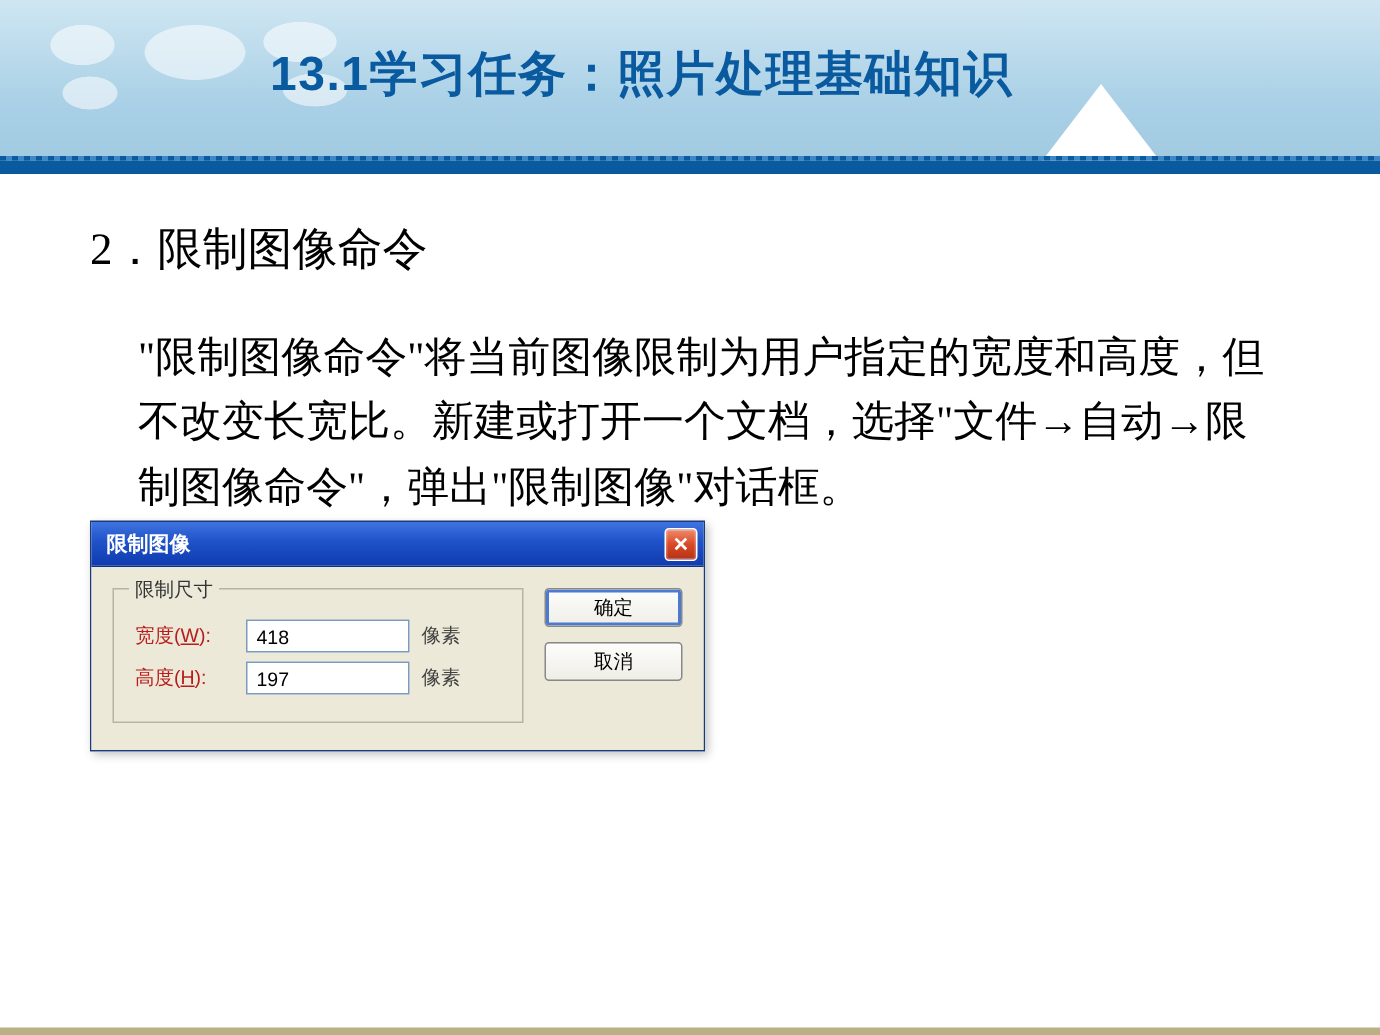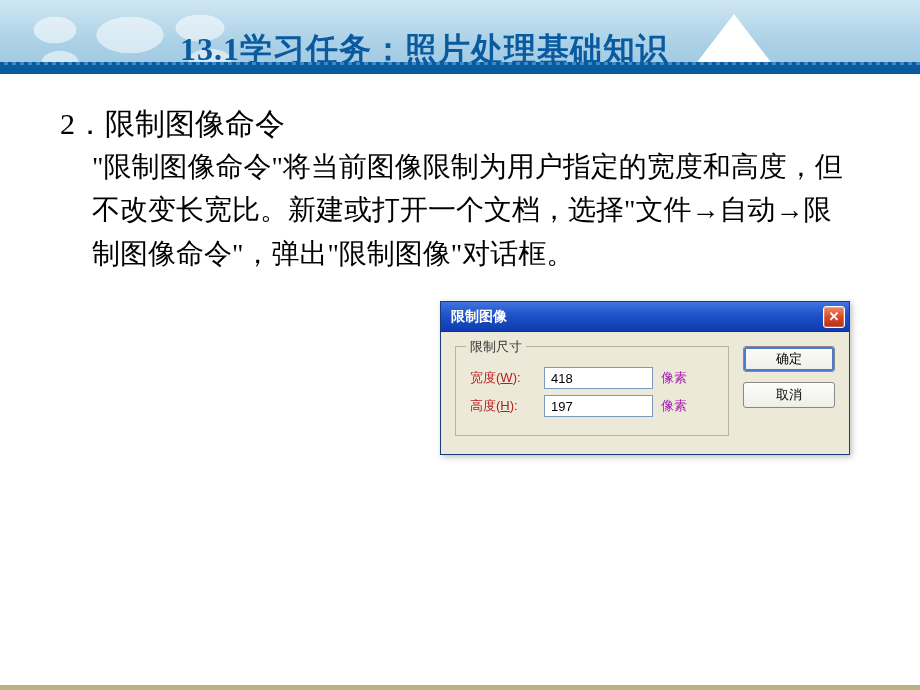--- a/index.html
+++ b/index.html
@@ -2,24 +2,23 @@
 <html><head>
 <meta charset="utf-8">
 <style>
   * { box-sizing: border-box; margin: 0; padding: 0; }
   html, body { width: 920px; height: 690px; font-family: "Microsoft YaHei", "SimSun", Arial, sans-serif; background: #fff; overflow: hidden; }
 
   
   .banner {
     position: relative;
     width: 100%;
-    height: 74px;
+    height: 116px;
     background: linear-gradient(#cfe6f2, #a9d0e6 60%, #9fc8e0);
     overflow: hidden;
-    font-family: Liberation Serif, serif;
   }
   .worldmap {
     position: absolute; top: 0; left: 0; width: 260px; height: 94px;
     opacity: .55;
     background:
       radial-gradient(35px 22px at 55px 30px, #fff 0 60%, transparent 62%),
       radial-gradient(55px 30px at 130px 35px, #fff 0 60%, transparent 62%),
       radial-gradient(30px 18px at 60px 62px, #fff 0 60%, transparent 62%),
       radial-gradient(40px 22px at 200px 28px, #fff 0 60%, transparent 62%),
       radial-gradient(35px 18px at 210px 60px, #fff 0 60%, transparent 62%);
@@ -41,29 +40,29 @@
   .banner-notch {
     position: absolute; right: 140px; bottom: 0;
     width: 0; height: 0;
     border-left: 46px solid transparent;
     border-right: 46px solid transparent;
     border-bottom: 60px solid #fff;
   }
 
   
   .content { padding: 30px 70px 0 60px; }
-  .sect-title { font-size: 30px; color: #000; margin-bottom: 0; font-family: "SimSun", serif; }
+  .sect-title { font-size: 30px; color: #000; margin-bottom: 30px; font-family: "SimSun", serif; }
   .body-text {
     font-size: 28px; color: #000; line-height: 1.55;
     font-family: "SimSun", serif;
     padding-left: 32px; text-indent: 0;
   }
 
   
-  .dlg-wrap { display: flex; justify-content: flex-end; margin-top: 26px; }
+  .dlg-wrap { display: flex; justify-content: flex-start; }
   .dlg {
     width: 410px;
     border: 1px solid #1a3a7a;
     box-shadow: 2px 2px 6px rgba(0,0,0,.25);
     font-family: Tahoma, "SimSun", sans-serif;
     font-size: 13px;
   }
   .dlg-titlebar {
     height: 30px;
     background: linear-gradient(#3f74e0, #1f52c8 45%, #0f3bb0);
@@ -99,21 +98,21 @@
   }
   .row { display: flex; align-items: center; gap: 8px; margin: 6px 0; }
   .row label { width: 66px; text-align: left; color: #b91c1c; white-space: nowrap; }
   .row .underline { text-decoration: underline; }
   .row input.numbox {
     width: 109px; height: 22px;
     border: 1px solid #7b9ac0;
     background: #fff; padding: 0 6px;
     font: 13px Tahoma, sans-serif;
   }
-  .row .unit { color: #a21caf; }
+  .row .unit { color: #404040; }
 
   .btncol { display: flex; flex-direction: column; gap: 10px; width: 92px; }
   .winbtn {
     height: 26px;
     background: linear-gradient(#fdfdfc, #efeee6);
     border: 1px solid #888;
     border-radius: 3px;
     font: 13px "SimSun", Tahoma, sans-serif;
     cursor: pointer;
   }

